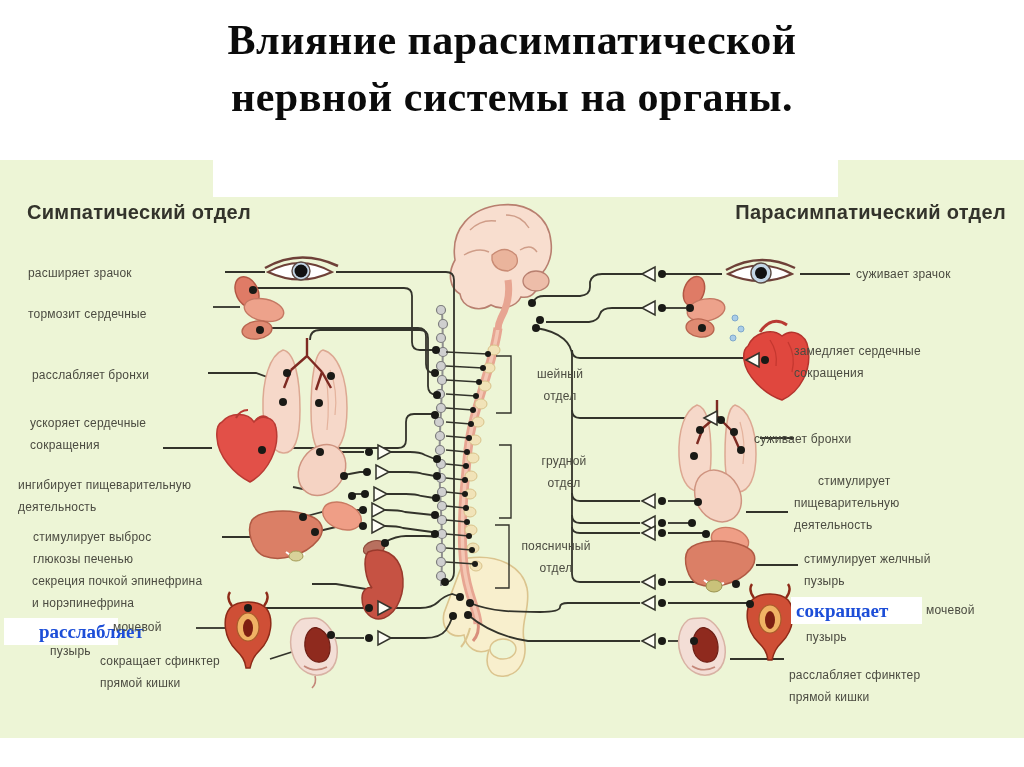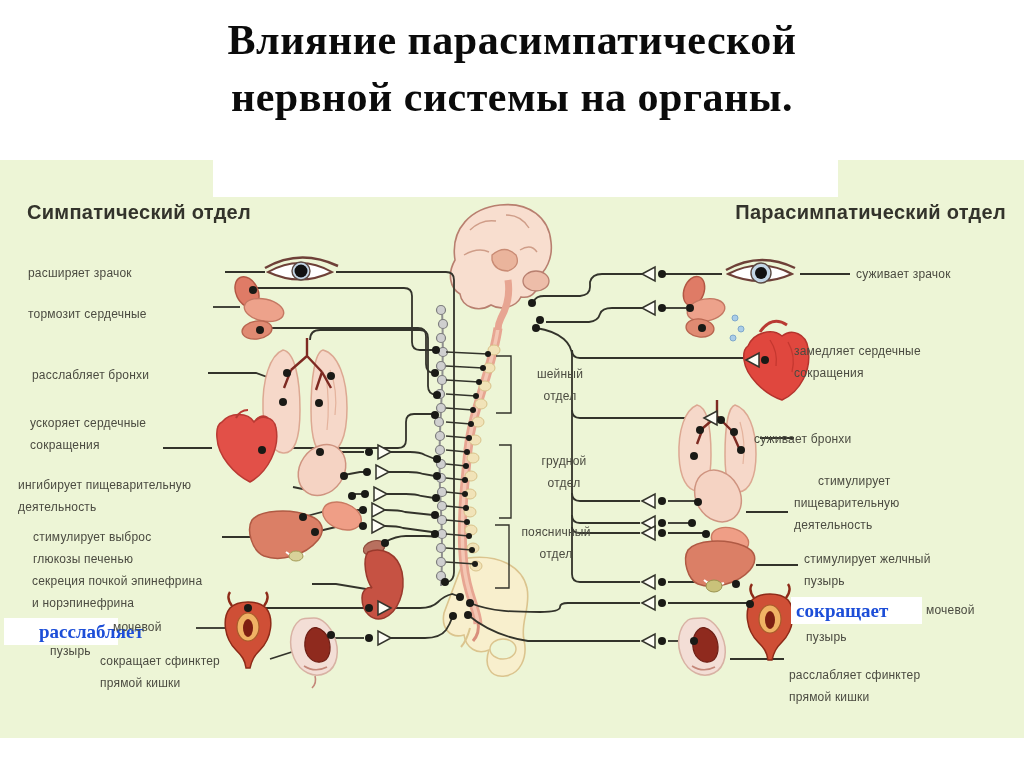--- a/index.html
+++ b/index.html
@@ -409,21 +409,21 @@
 
     <div class="top-patch"></div>
 
     <div class="hdr hdr-left">Симпатический отдел</div>
     <div class="hdr hdr-right">Парасимпатический отдел</div>
 
     <div class="lbl ctr" style="left:520px;top:203px;width:80px;">шейный
 отдел</div>
     <div class="lbl ctr" style="left:524px;top:290px;width:80px;">грудной
 отдел</div>
-    <div class="lbl ctr" style="left:504px;top:361px;width:104px;">поясничный
+    <div class="lbl ctr" style="left:504px;top:375px;width:104px;">поясничный
 отдел</div>
 
     <div class="lbl" style="left:28px;top:102px;">расширяет зрачок</div>
     <div class="lbl" style="left:28px;top:143px;">тормозит сердечные</div>
     <div class="lbl" style="left:32px;top:204px;">расслабляет бронхи</div>
     <div class="lbl" style="left:30px;top:252px;">ускоряет сердечные
 сокращения</div>
     <div class="lbl" style="left:18px;top:314px;">ингибирует пищеварительную
 деятельность</div>
     <div class="lbl" style="left:32px;top:410px;">секреция почкой эпинефрина

